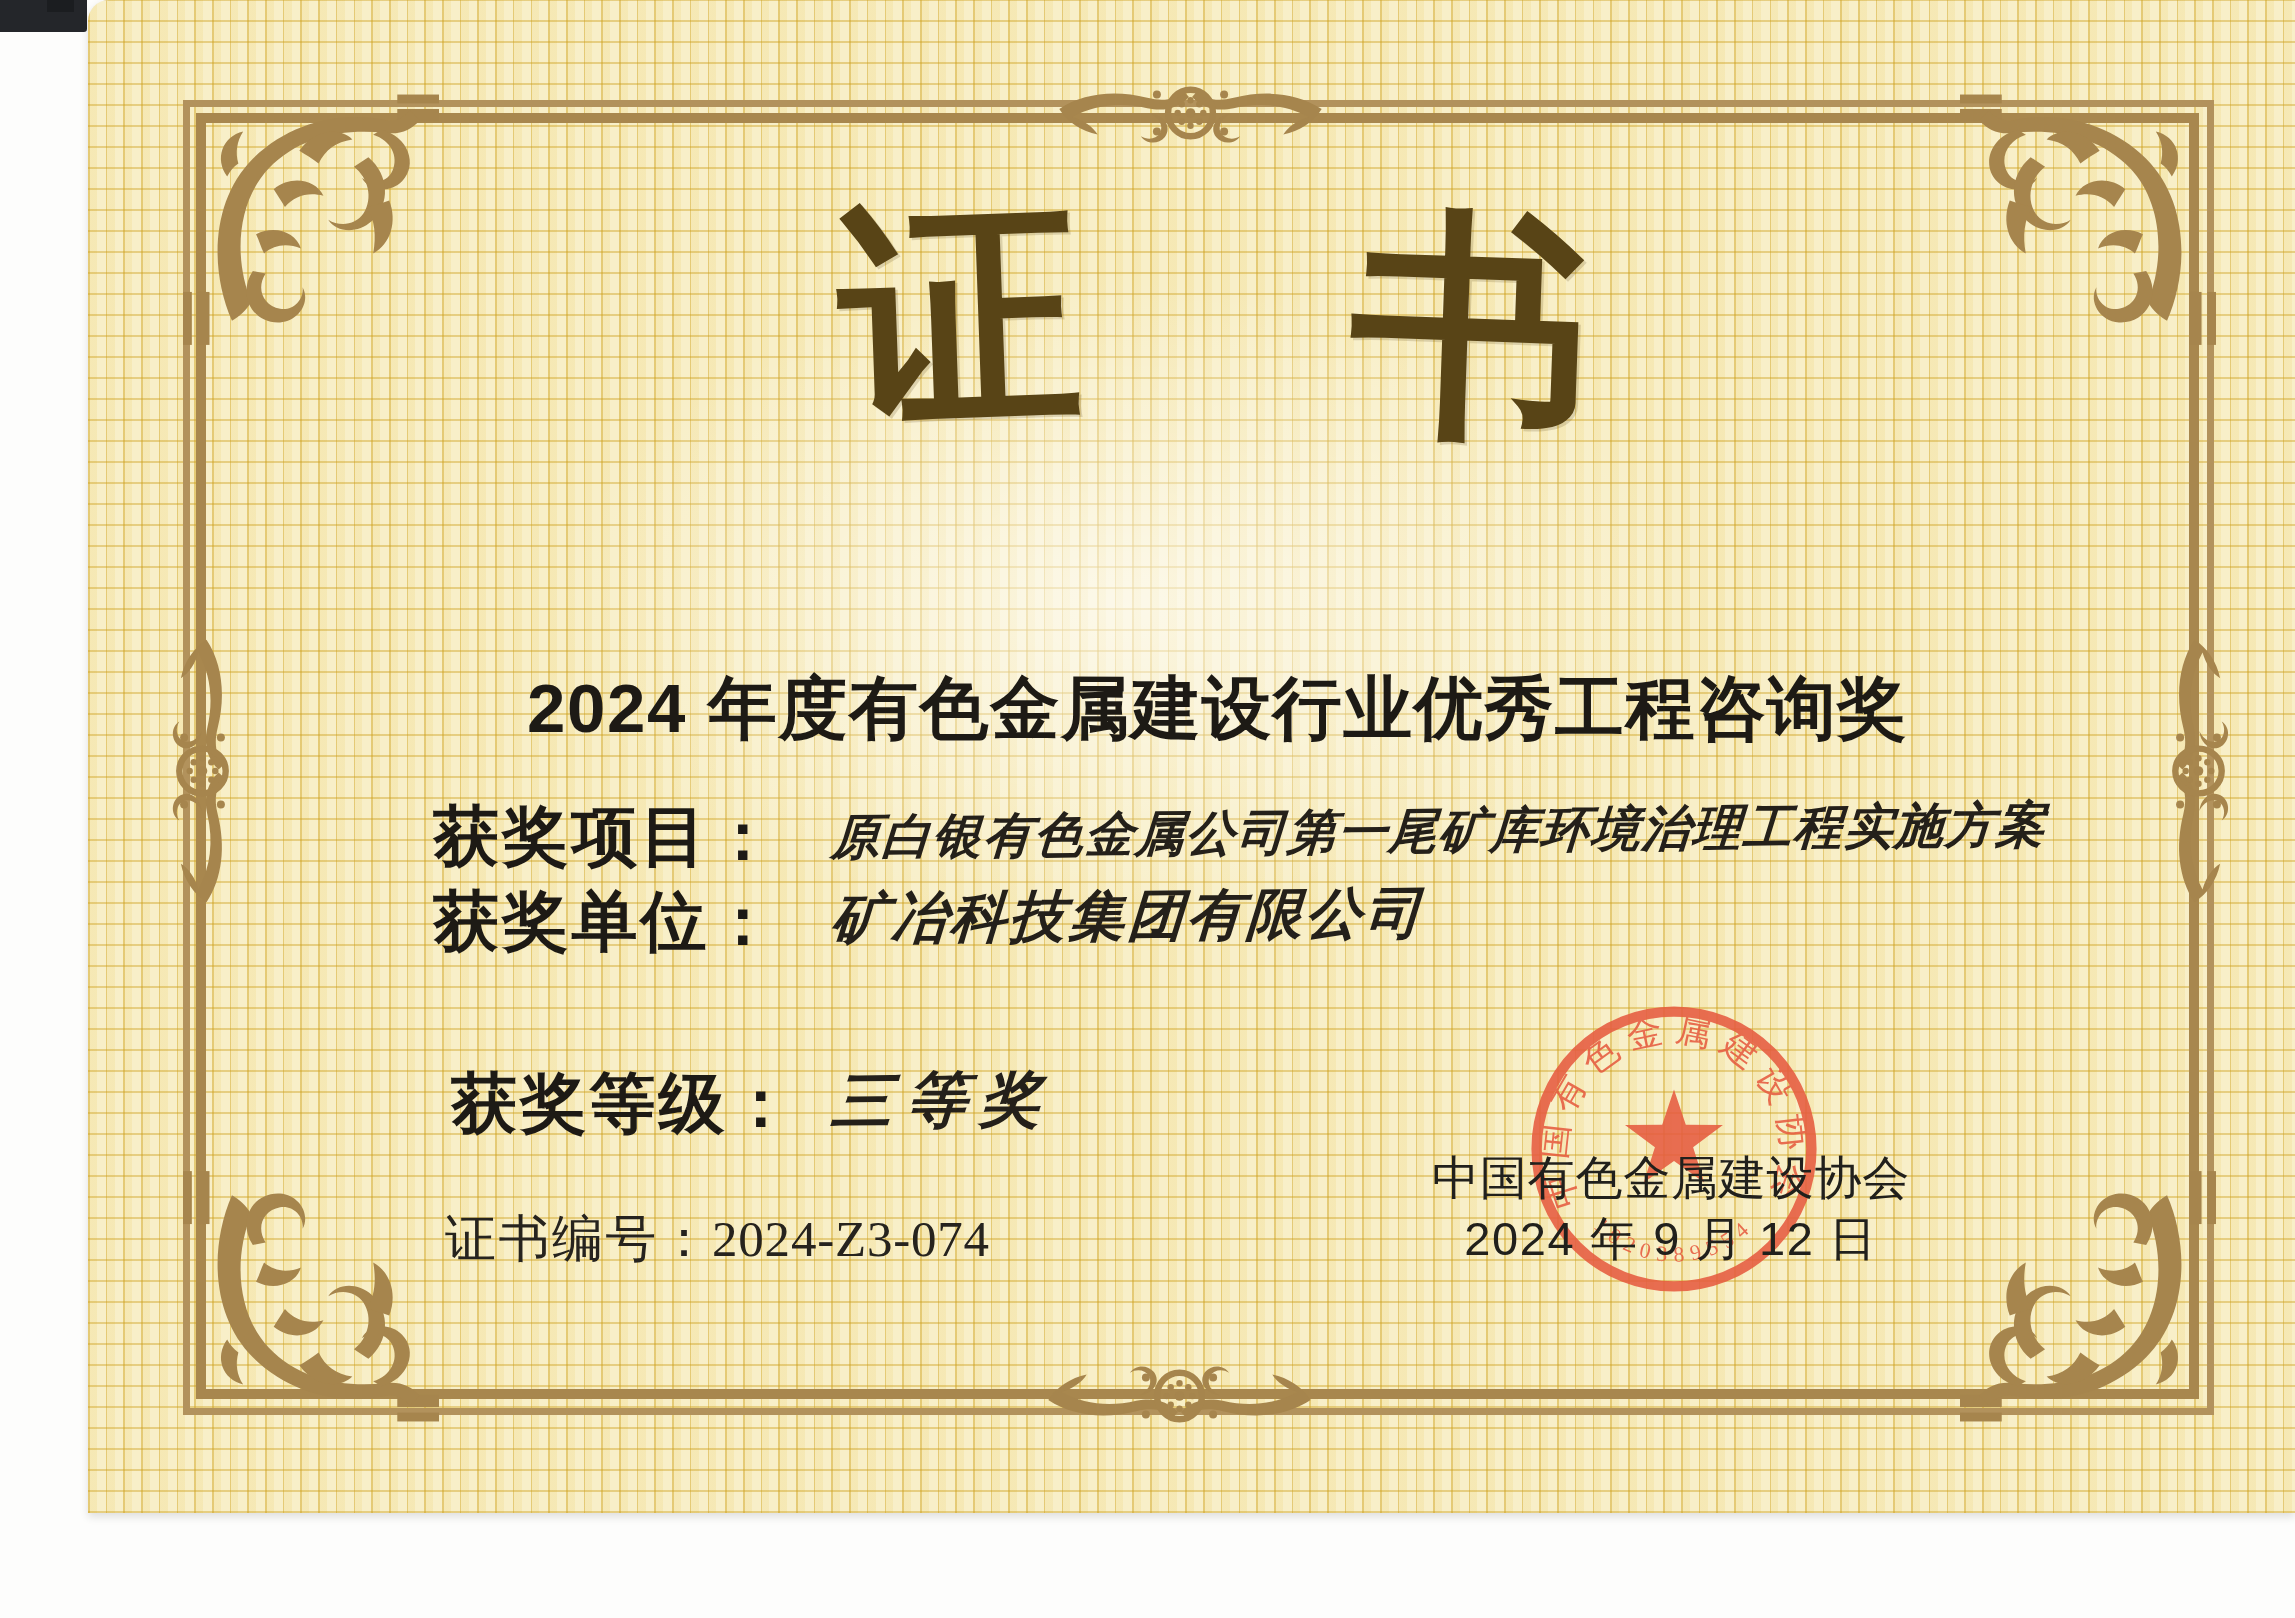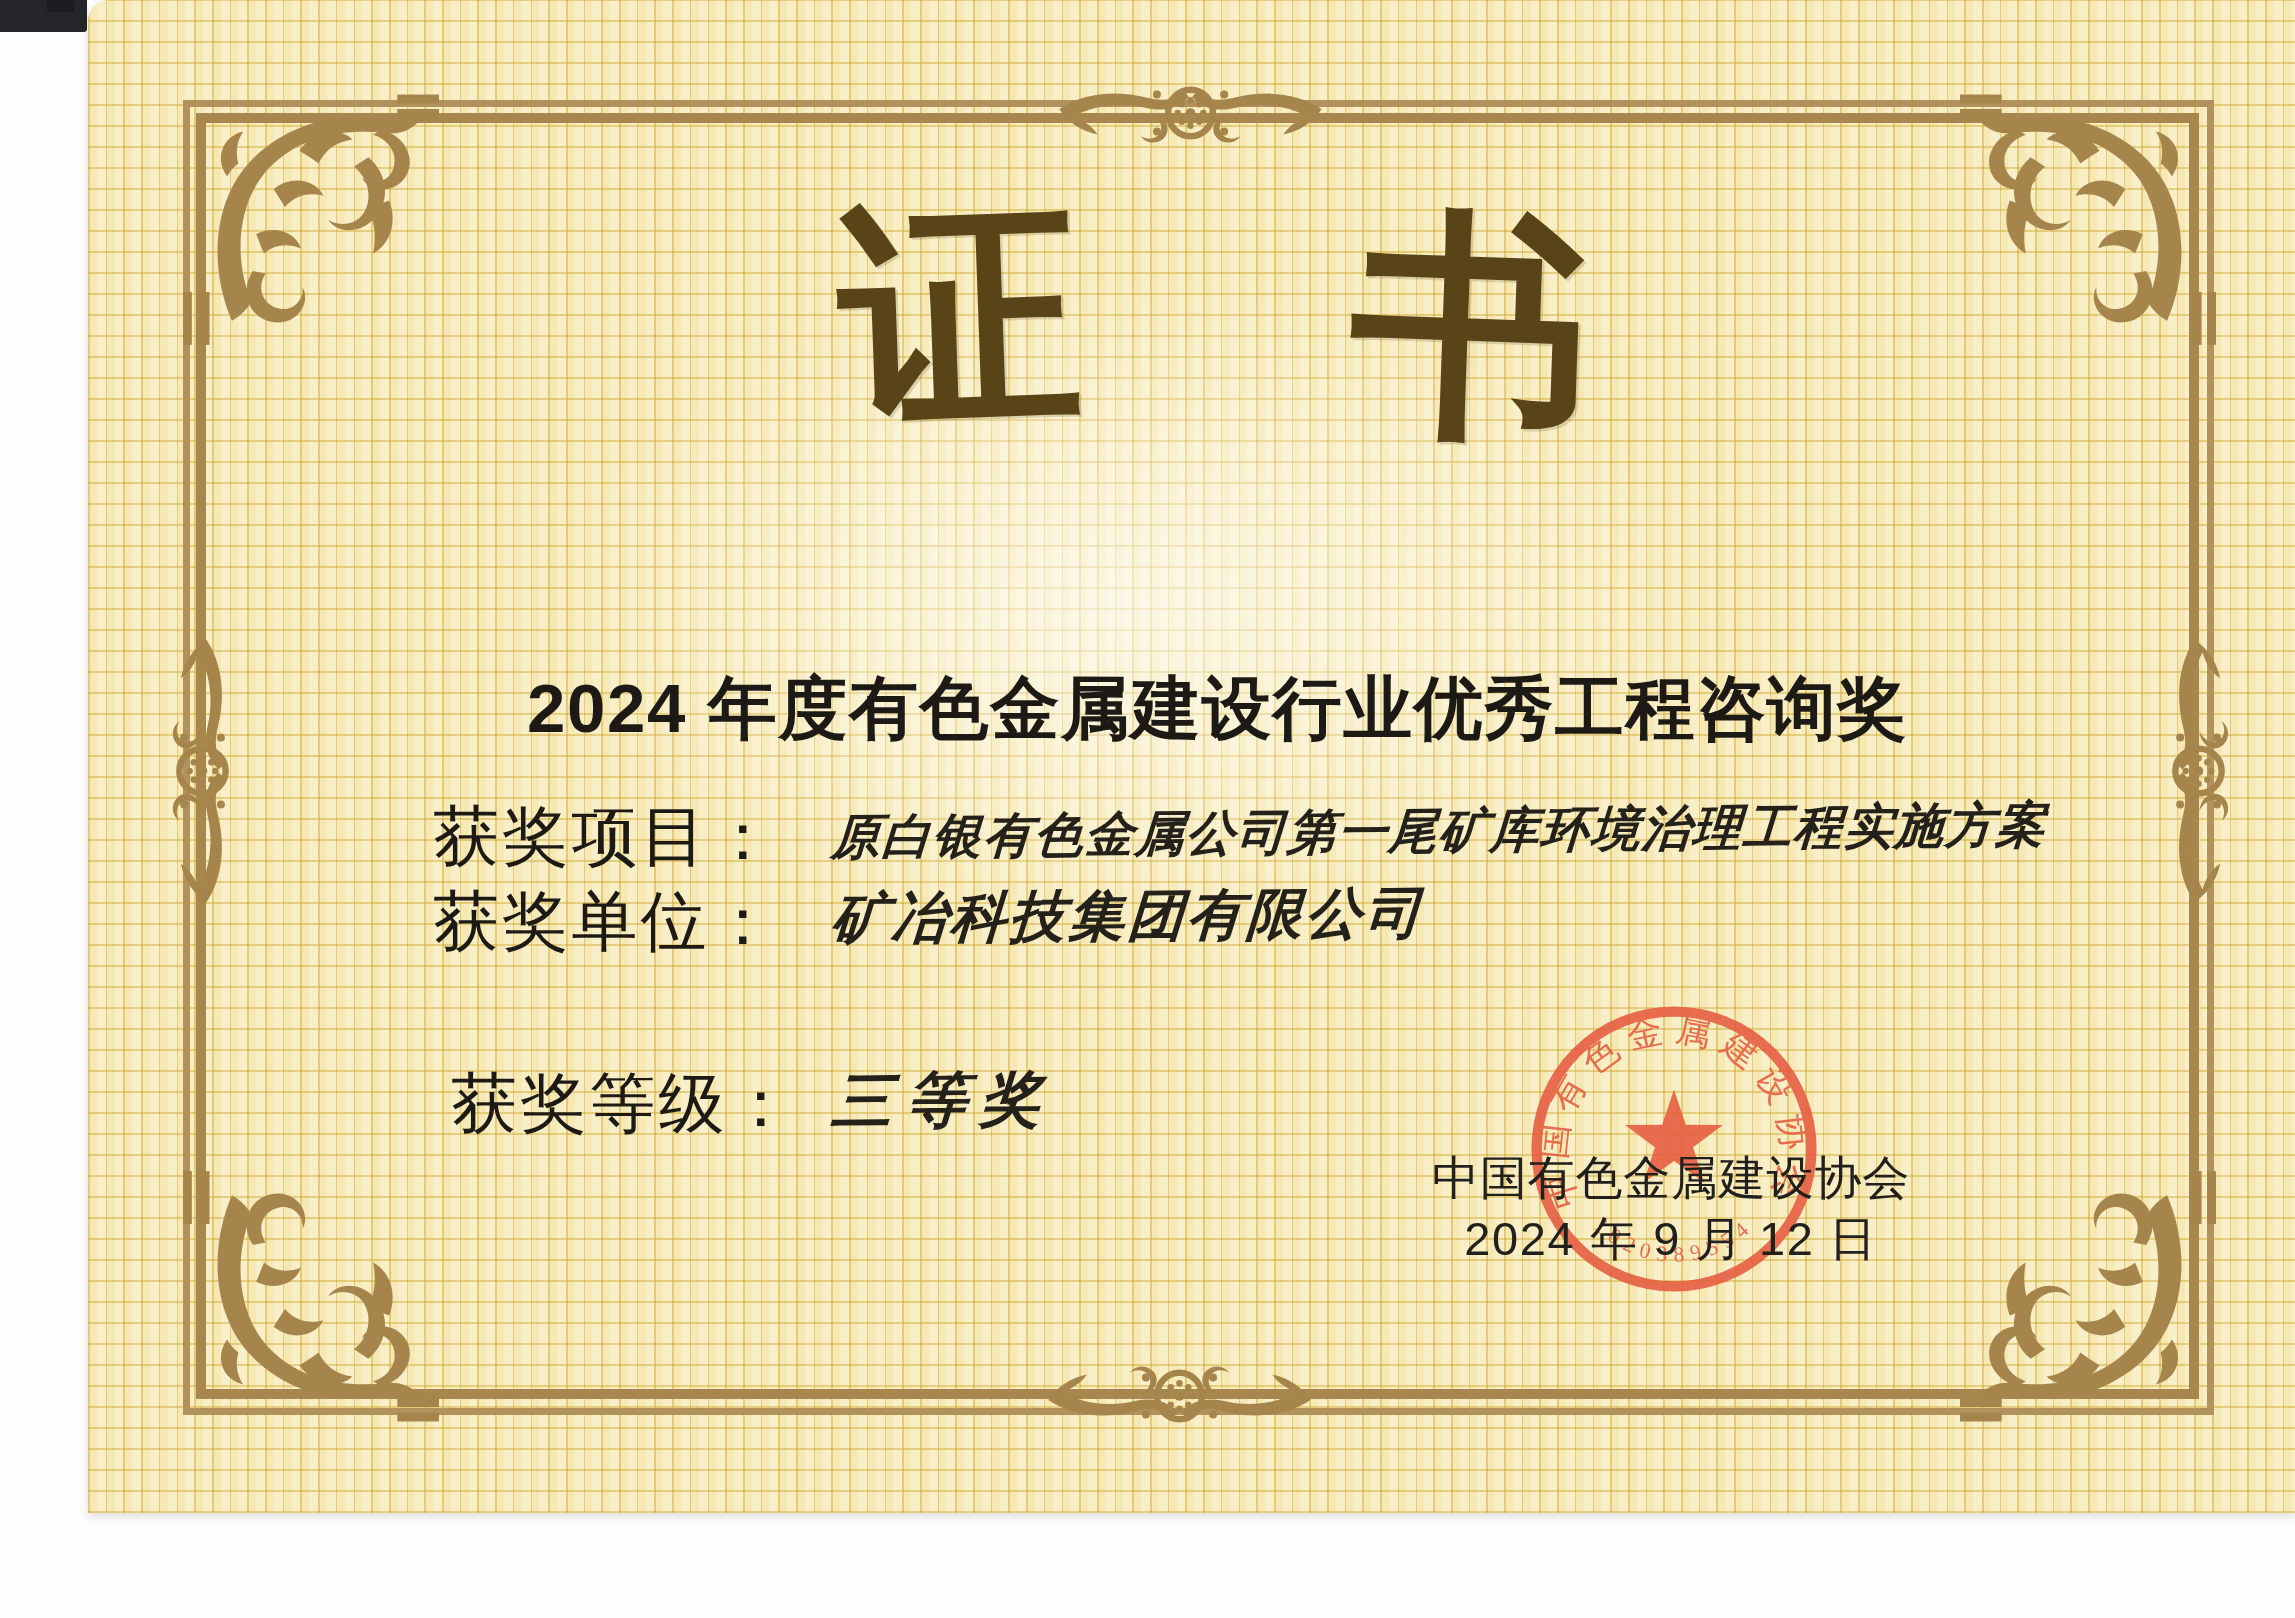--- a/index.html
+++ b/index.html
@@ -47,21 +47,21 @@
   .cert-title .ch1{transform:rotate(-2deg);}
   
   .award-title{
     position:absolute;left:0;right:0;top:674px;text-align:center;transform:translateX(26px);
     font-family:"Liberation Sans",sans-serif;font-weight:700;font-size:69px;line-height:1;
     letter-spacing:1.6px;color:#1d1a15;white-space:nowrap;
   }
   
   .field{position:absolute;left:345px;white-space:nowrap;}
   .field .flabel{
-    font-family:"Liberation Sans",sans-serif;font-weight:400;font-size:66px;line-height:1;
+    font-family:"Liberation Sans",sans-serif;font-weight:700;font-size:66px;line-height:1;
     color:#1d1a15;letter-spacing:3.2px;
   }
   .field .fvalue{
     position:absolute;left:397px;top:4.8px;
     font-family:"DejaVu Serif",serif;font-style:italic;font-weight:700;line-height:1;
     color:#24201a;transform:skewX(-4deg) rotate(-0.6deg);transform-origin:left bottom;
   }
   .row-project{top:803px;}
   .row-project .fvalue{font-size:49px;letter-spacing:1.6px;top:9.6px;}
   .row-unit{top:888px;}
@@ -182,20 +182,23 @@
     </div>
     <div class="field row-unit">
       <span class="flabel">获奖单位：</span>
       <span class="fvalue">矿冶科技集团有限公司</span>
     </div>
     <div class="field row-grade">
       <span class="flabel">获奖等级：</span>
       <span class="fvalue">三等奖</span>
     </div>
 
+    <div class="serial">
+      <span class="slabel">证书编号：</span><span class="svalue">2024-Z3-074</span>
+    </div>
 
     <div class="issuer-block">
       <div class="issuer-name">中国有色金属建设协会</div>
       <div class="issue-date">2024 年 9 月 12 日</div>
     </div>
 
     <svg class="seal" viewBox="0 0 356 356">
       <defs>
         <path id="sealTopArc" d="M52,224 A134,134 0 1 1 304,224" fill="none"></path>
         <path id="sealBottomArc" d="M63,258 A140,140 0 0 0 293,258" fill="none"></path>

